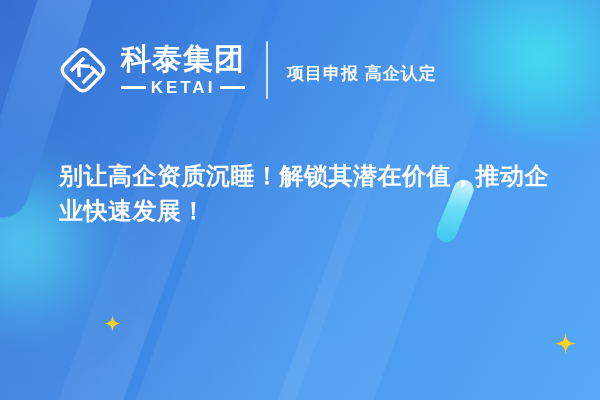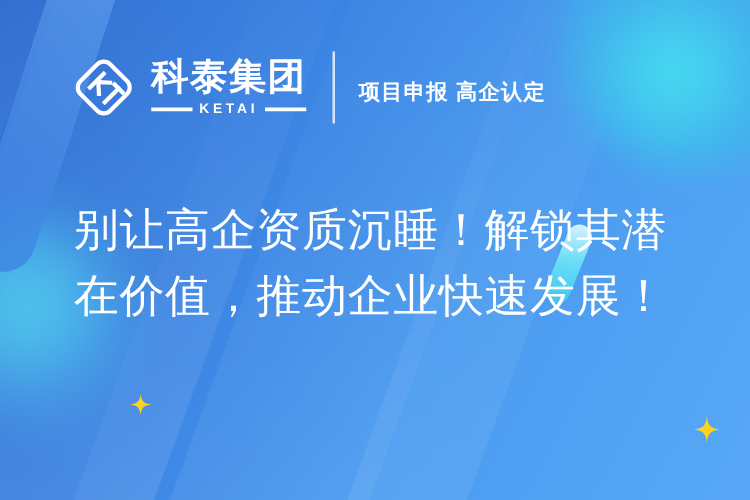--- a/index.html
+++ b/index.html
@@ -161,21 +161,21 @@
     gap: 5px;
     margin-top: 5px;
   }
   .brand-rule {
     flex: 1 1 auto;
     height: 3px;
     background: #ffffff;
     min-width: 9px;
   }
   .brand-en {
-    font-size: 11px;
+    font-size: 17px;
     font-weight: 700;
     color: #ffffff;
     letter-spacing: 3px;
     white-space: nowrap;
   }
 
   .divider {
     width: 2px;
     height: 58px;
     background: rgba(255,255,255,0.78);
@@ -205,22 +205,22 @@
     letter-spacing: 1px;
     white-space: nowrap;
   }
 
   
   .headline {
     position: absolute;
     left: 59px;
     top: 158px;
     width: 505px;
-    font-size: 36px;
-    font-weight: 400;
+    font-size: 24px;
+    font-weight: 700;
     color: #ffffff;
     line-height: 1.46;
     letter-spacing: 0.5px;
   }
 </style>
 </head>
 <body>
 
 <div id="banner">
 

